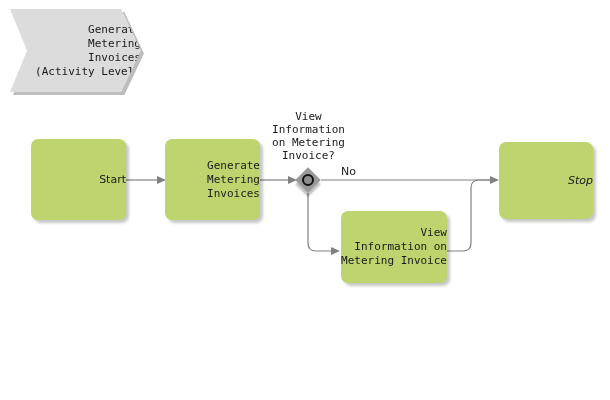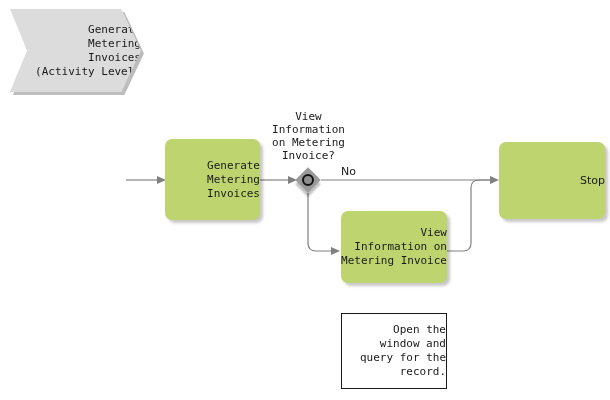--- a/index.html
+++ b/index.html
@@ -171,20 +171,23 @@
     <g>
       <path d="M 308,193 L 308,243 Q 308,251 316,251 L 331,251"></path>
       <polygon class="arrowhead" points="331,247 340,251 331,255"></polygon>
     </g>
 
     <g>
       <path d="M 447,251 L 463,251 Q 471,251 471,243 L 471,188 Q 471,180 479,180 L 490,180"></path>
     </g>
   </svg>
 
+  <div class="activity" style="left:31px; top:139px; width:95px; height:81px;">
+    <div class="node-label sans">Start</div>
+  </div>
 
   <div class="activity" style="left:165px; top:139px; width:95px; height:81px;">
     <div class="node-label">Generate
 Metering
 Invoices</div>
   </div>
 
   <div class="caption" style="left:251px; top:110px; width:115px;">View
 Information
 on Metering
@@ -196,24 +199,18 @@
   </div>
 
   <div class="edge-label" style="left:341px; top:165px;">No</div>
 
   <div class="activity" style="left:341px; top:211px; width:106px; height:72px;">
     <div class="node-label">View
 Information on
 Metering Invoice</div>
   </div>
 
-  <div class="activity" style="left:499px; top:142px; width:106px; height:77px;">
+  <div class="activity" style="left:499px; top:142px; width:94px; height:77px;font-style:italic;">
     <div class="node-label sans">Stop</div>
   </div>
 
-  <div class="note" style="left:341px; top:313px; width:106px; height:76px;">
-    <div class="node-label">Open the
-window and
-query for the
-record.</div>
-  </div>
 
 </div>
 
 </body></html>

